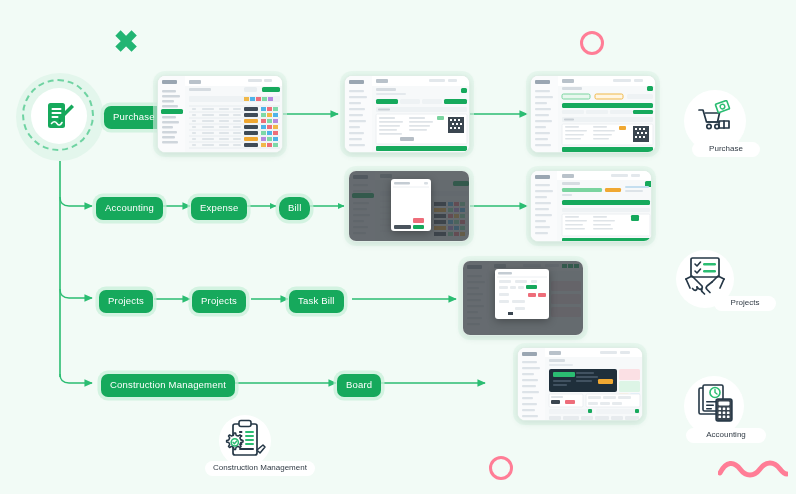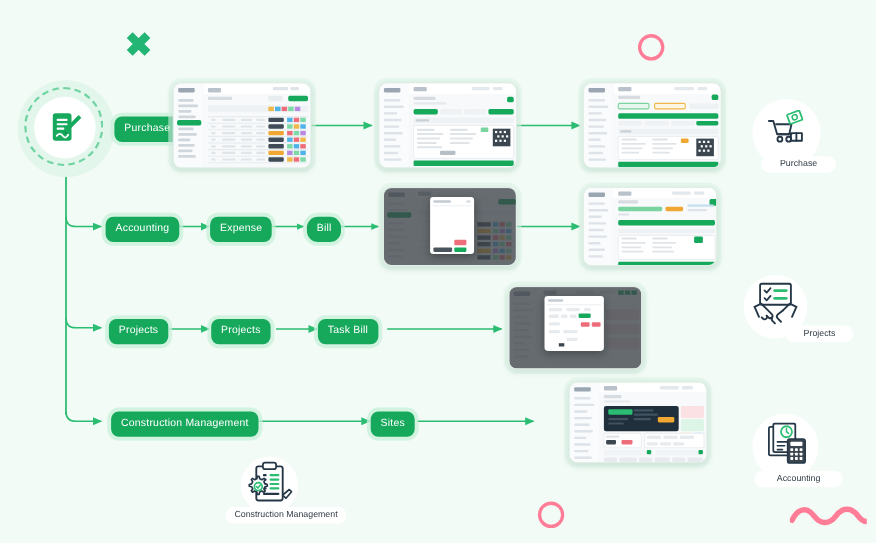--- a/index.html
+++ b/index.html
@@ -130,21 +130,21 @@
 
   <div class="pill" style="left:96px;top:197px;">Accounting</div>
   <div class="pill" style="left:191px;top:197px;">Expense</div>
   <div class="pill" style="left:279px;top:197px;border-radius:10px;">Bill</div>
 
   <div class="pill" style="left:99px;top:290px;">Projects</div>
   <div class="pill" style="left:192px;top:290px;">Projects</div>
   <div class="pill" style="left:289px;top:290px;">Task Bill</div>
 
   <div class="pill" style="left:101px;top:374px;">Construction Management</div>
-  <div class="pill" style="left:337px;top:374px;">Sites</div>
+  <div class="pill" style="left:337px;top:374px;">Board</div>
 
   <div class="shot" style="left:157px;top:75px;width:126px;height:78px;">
     <div class="inner">
       <div class="sbar"></div>
         <div class="stop"></div>
         <div class="sbody"></div>
       <svg width="126" height="78" style="position:absolute;left:0;top:0;">
         <g fill="#cfd6dc">
           <rect x="4" y="4" width="15" height="4" rx="1" fill="#9aa6b2"></rect>
           <rect x="4" y="14" width="14" height="2.4" rx="1"></rect>

